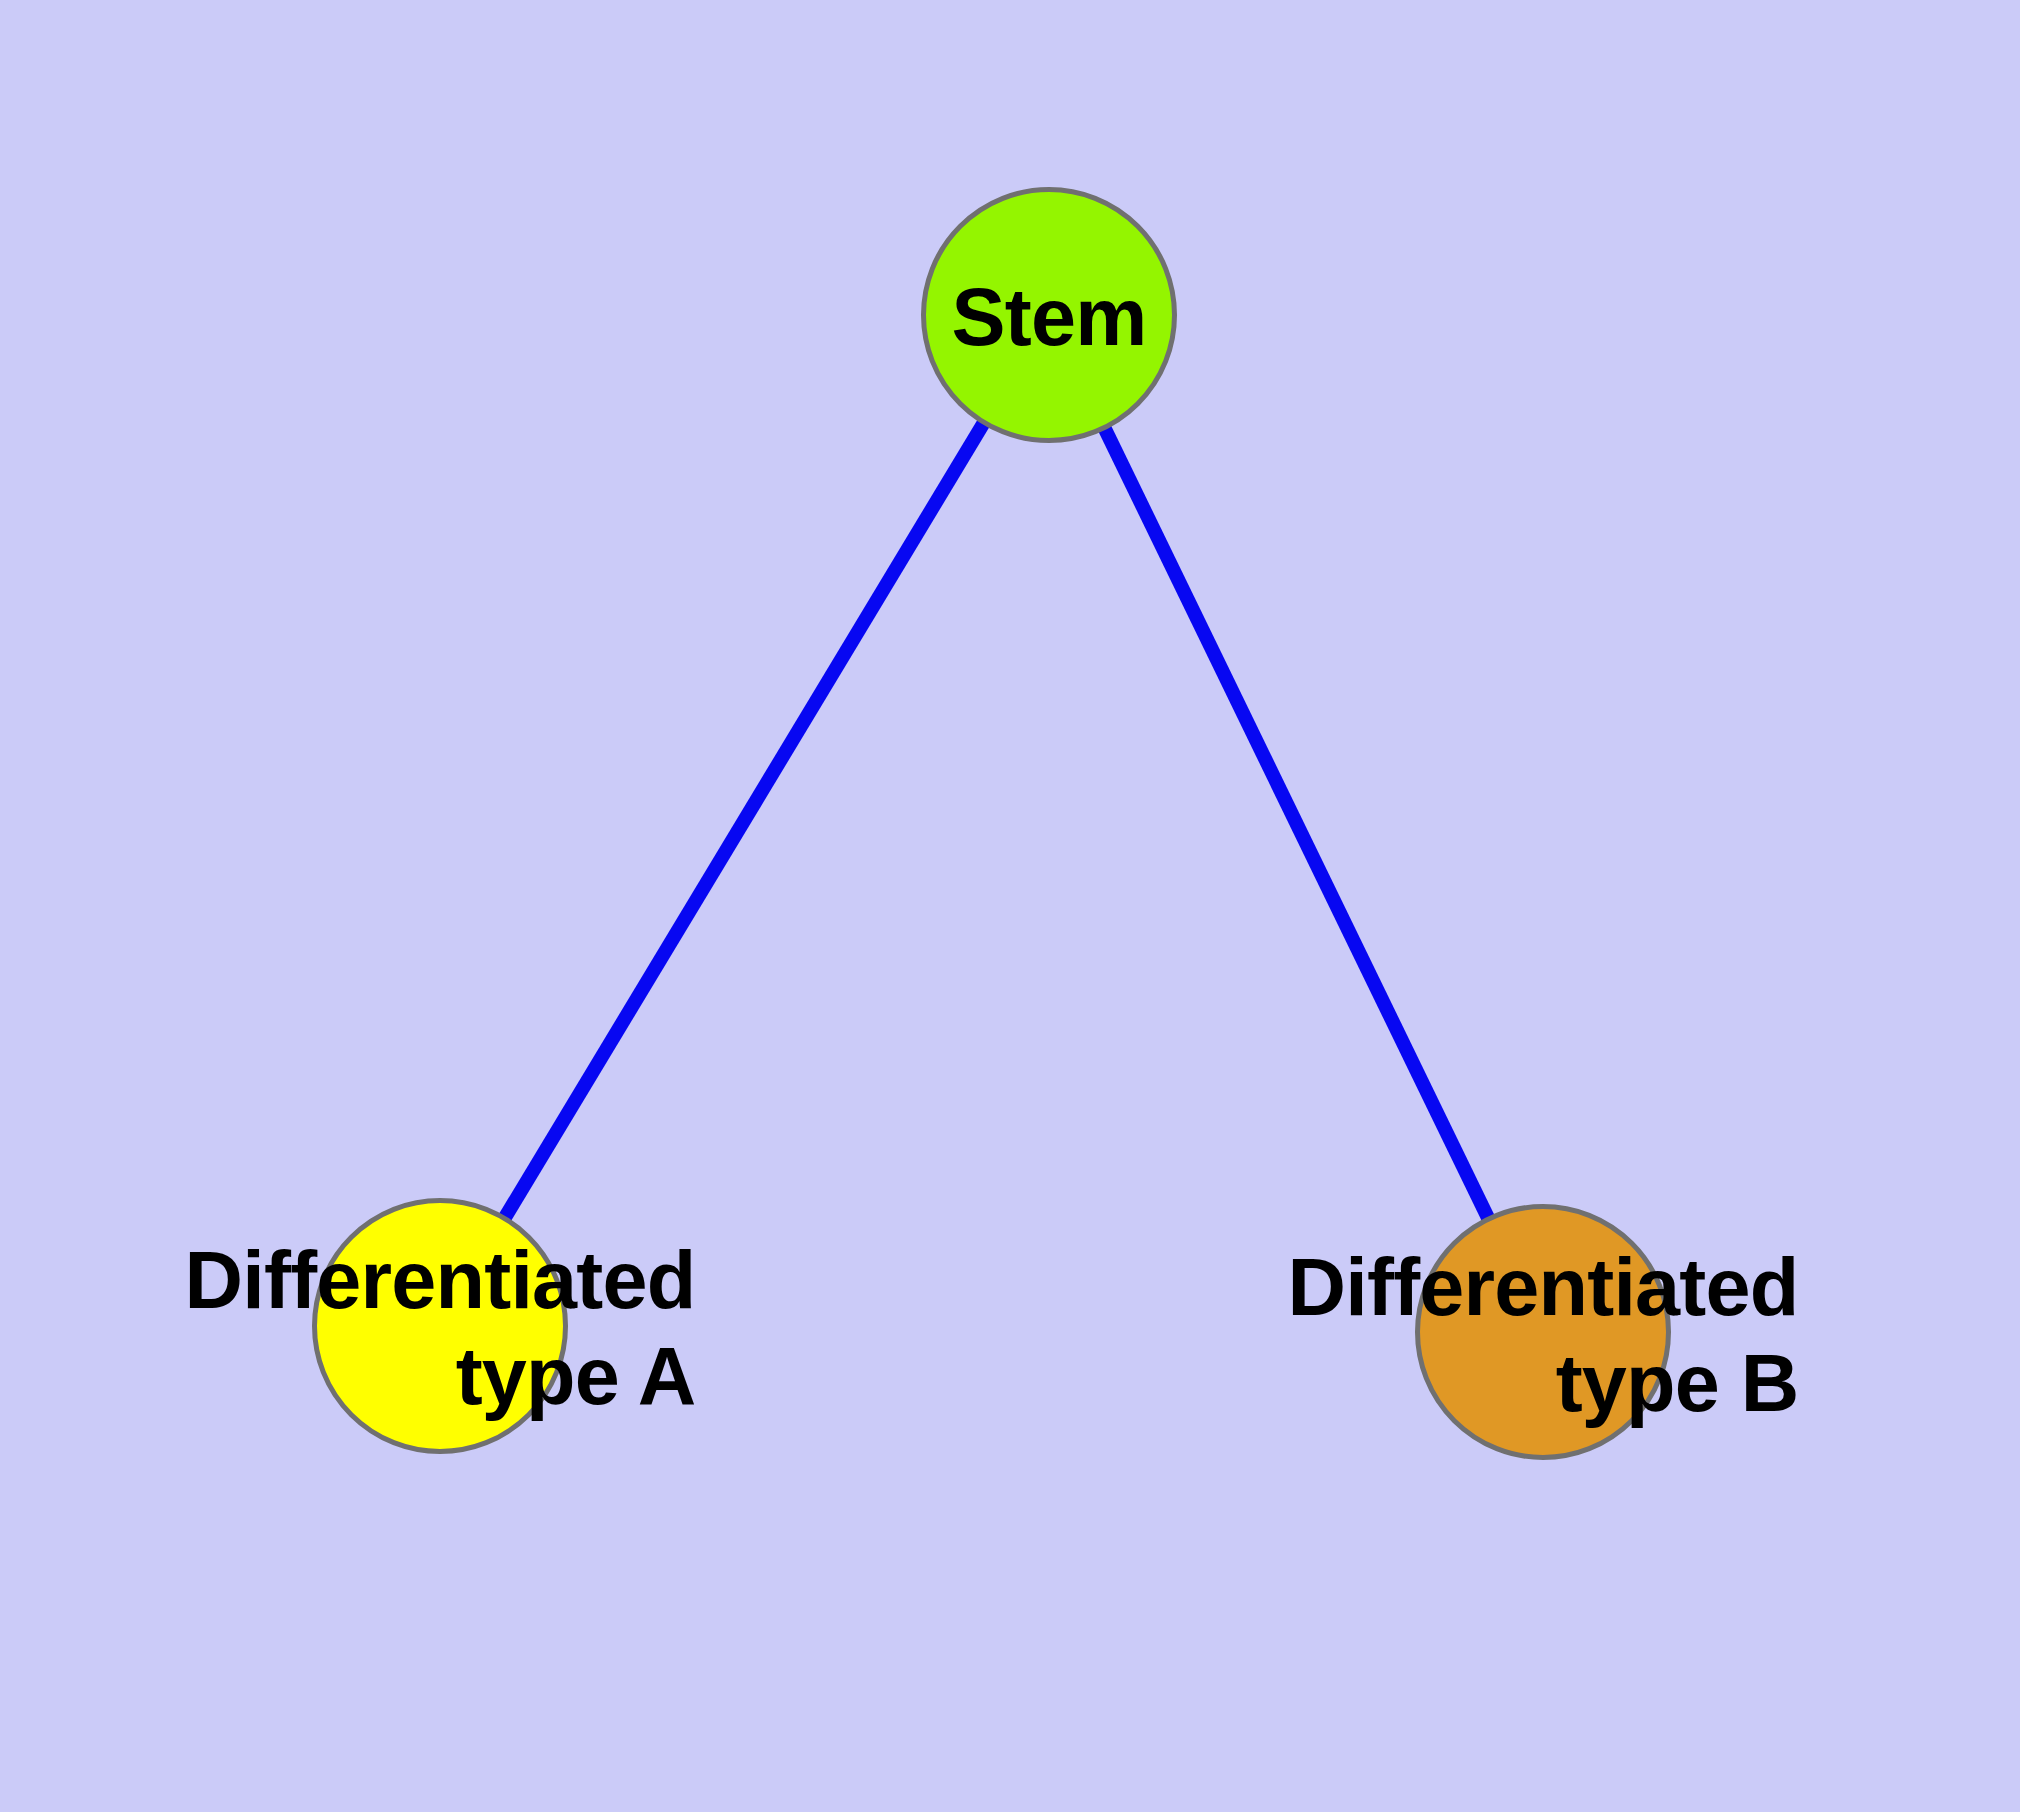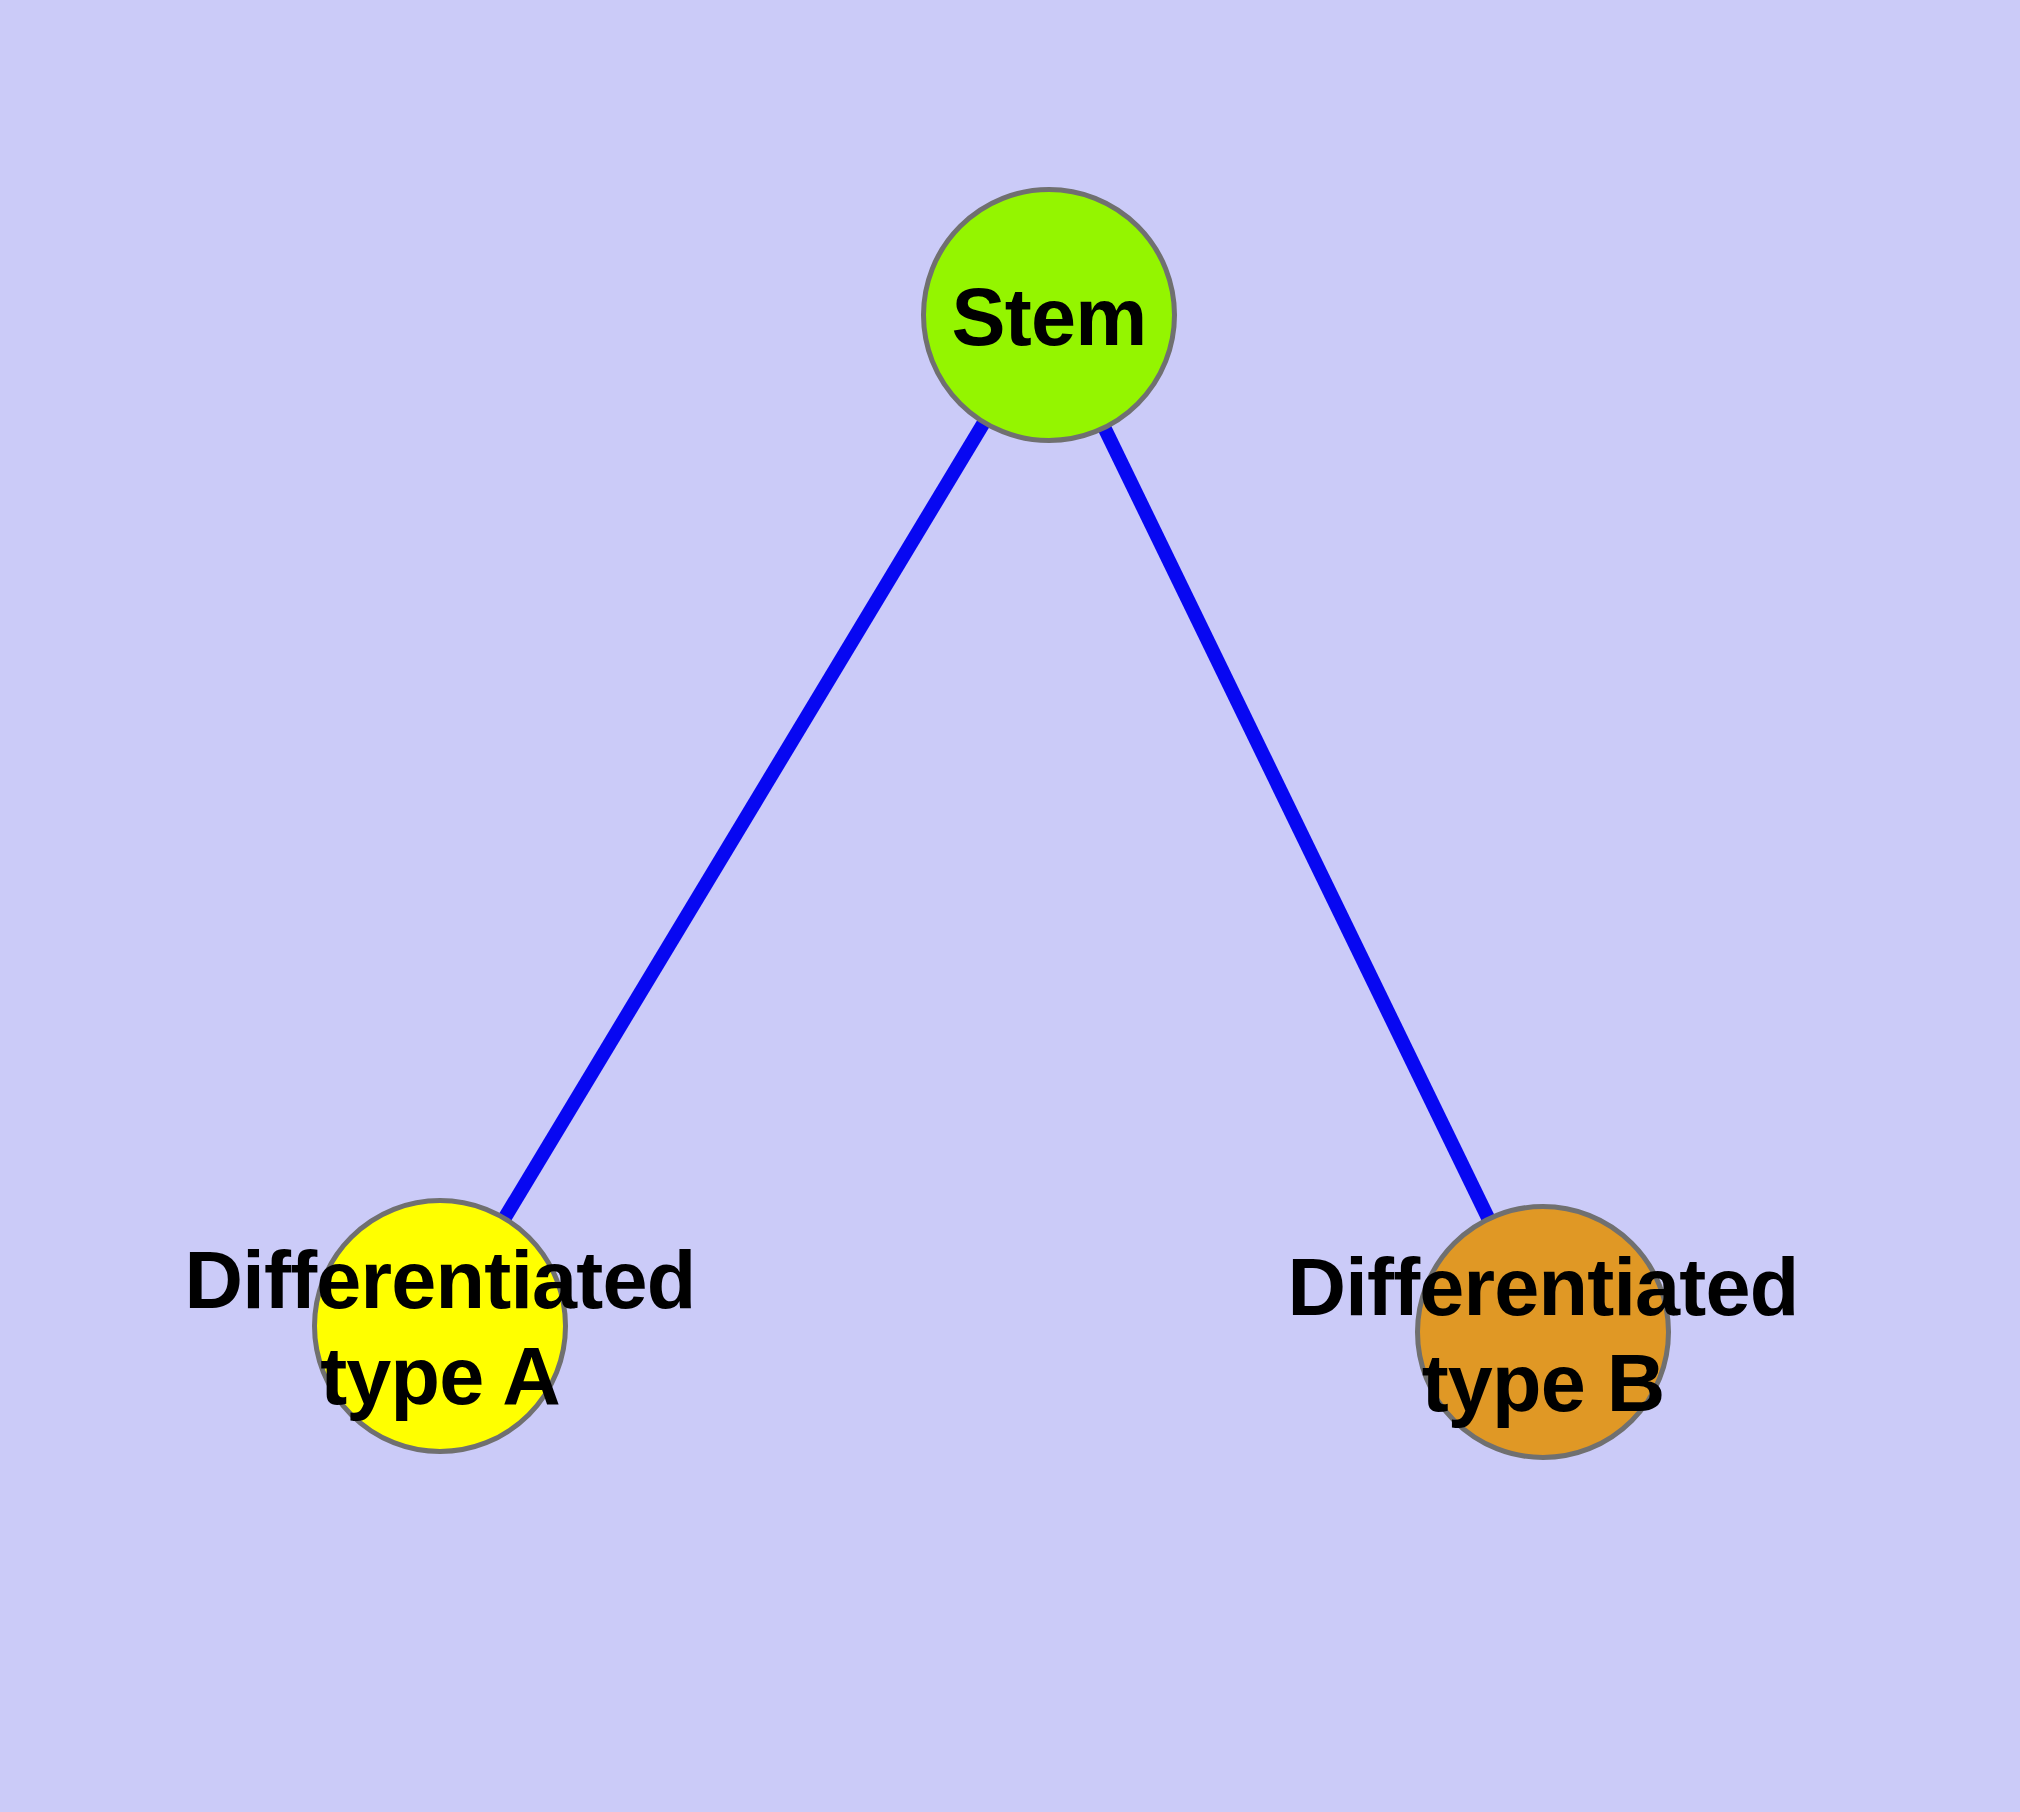--- a/index.html
+++ b/index.html
@@ -45,21 +45,21 @@
   #node-a    { left: 312px;  top: 1198px; }
   #node-b    { left: 1415px; top: 1204px; }
   .node-label {
     position: absolute;
     transform: translate(-50%, -50%);
     z-index: 3;
     color: #000000;
     font-size: 81px;
     line-height: 96px;
     font-weight: bold;
-    text-align: center;
+    text-align: right;
     white-space: pre-line;
     letter-spacing: -0.8px;
   }
   #label-stem { left: 1049px; top: 317px; }
   #label-a    { left: 440px;  top: 1328px; }
   #label-b    { left: 1543px; top: 1335px; }
 </style>
 </head>
 <body>
 

